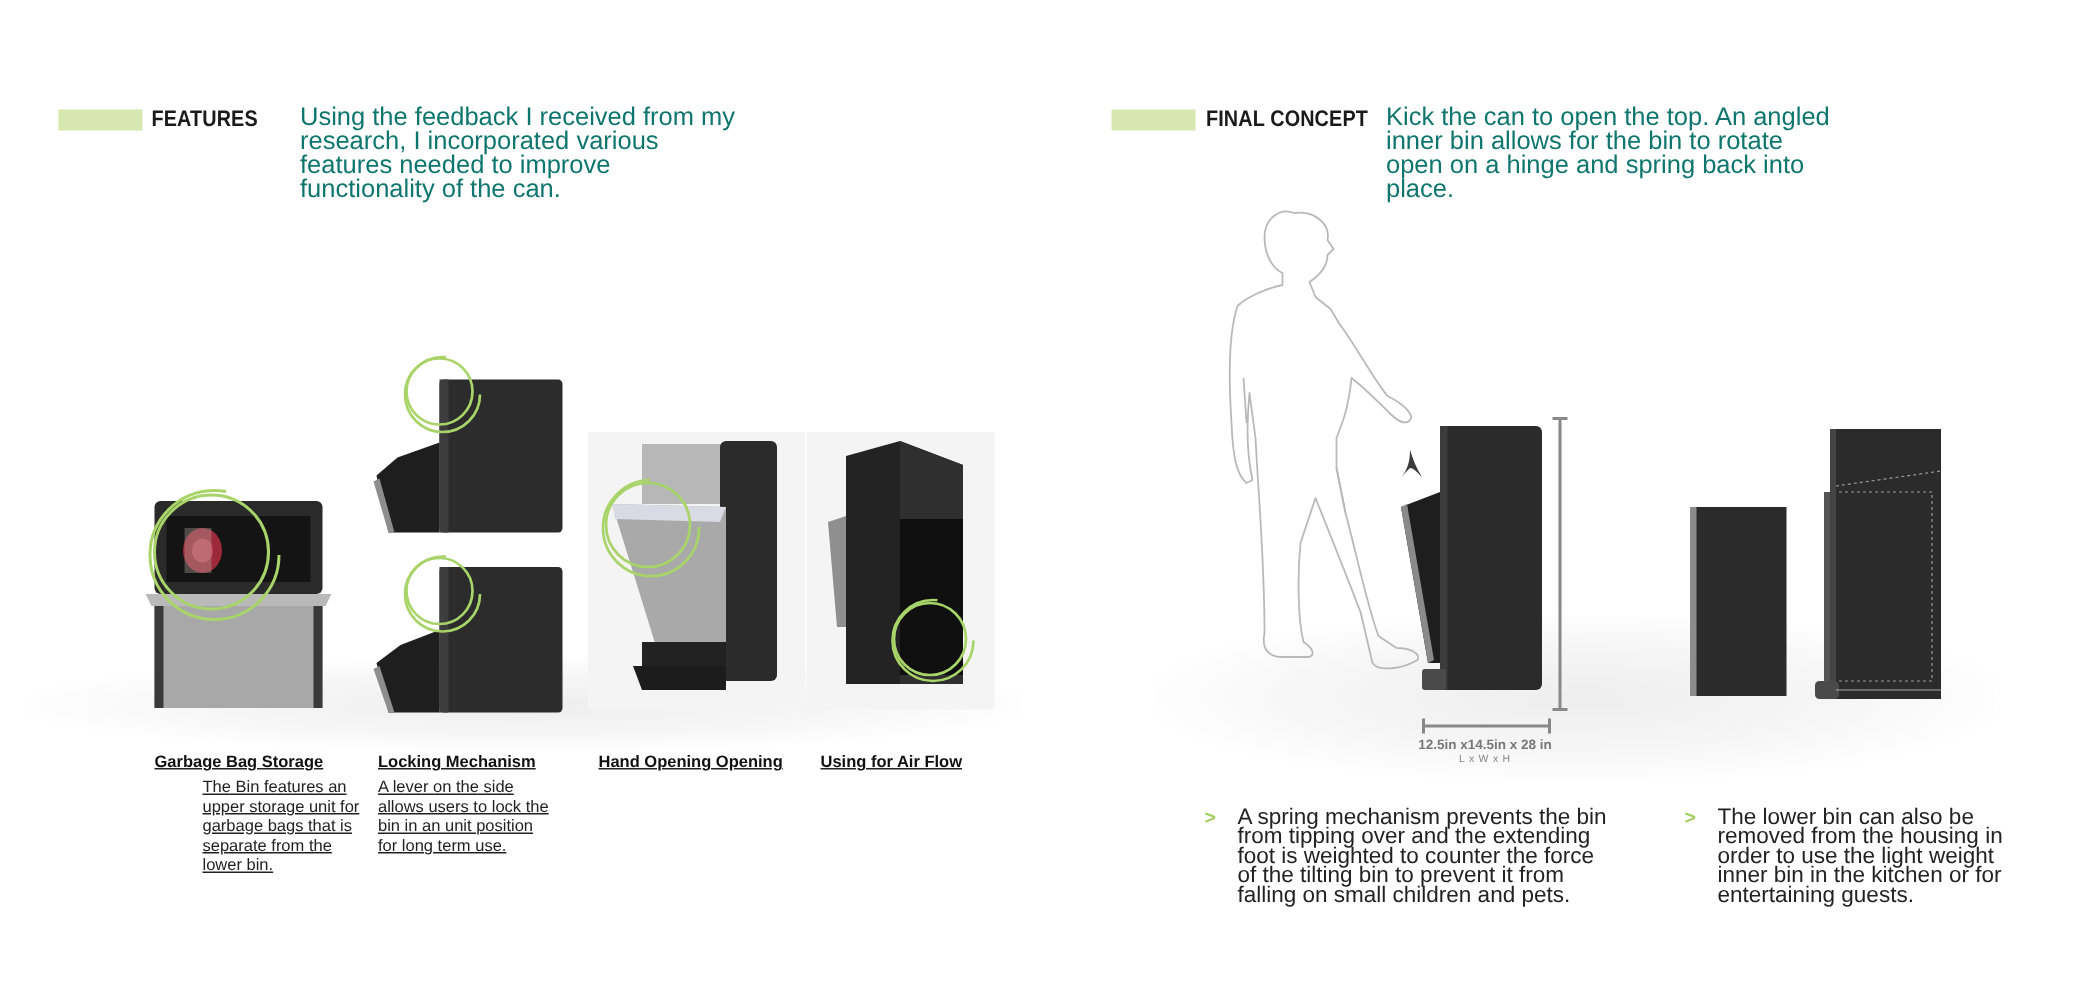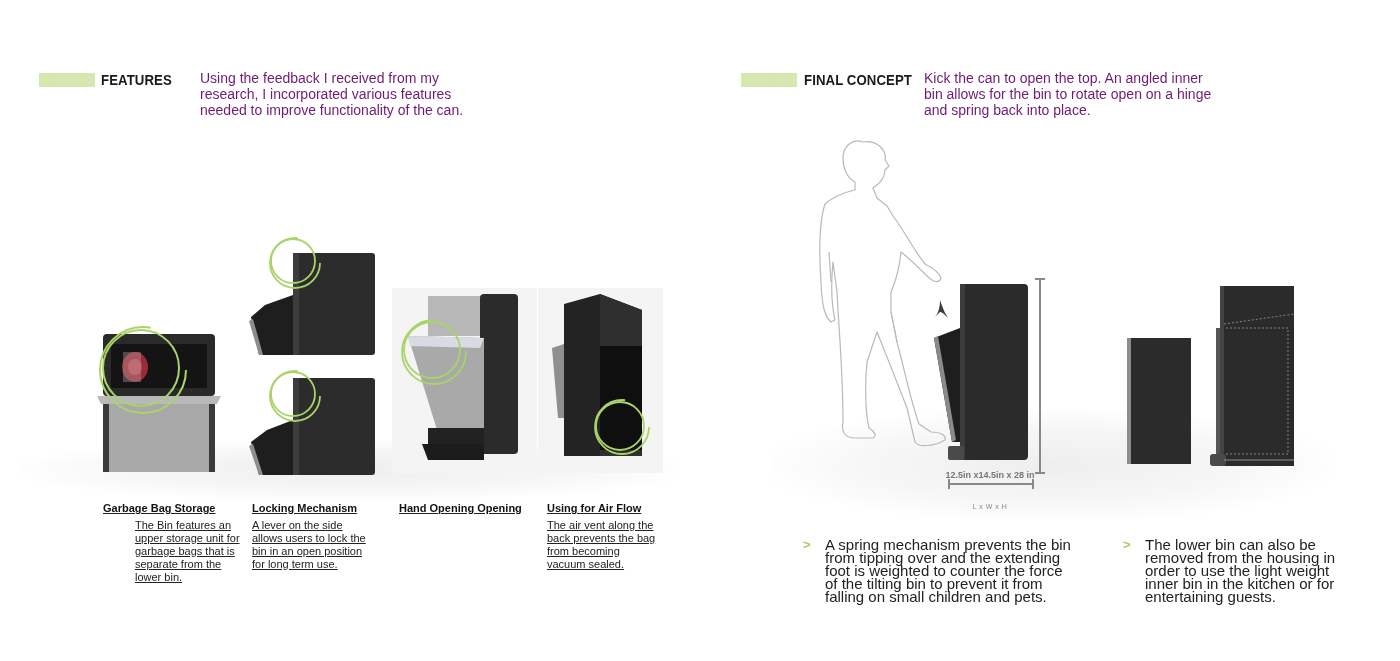--- a/index.html
+++ b/index.html
@@ -1,21 +1,21 @@
 <!DOCTYPE html>
 <html><head>
 <meta charset="utf-8">
 <style>
   * { margin: 0; padding: 0; box-sizing: border-box; }
   html, body { width: 1400px; height: 661px; background: #ffffff; overflow: hidden; }
   body { position: relative; font-family: "Liberation Sans", "DejaVu Sans", sans-serif; color: #222; }
 
   .accent-bar { position: absolute; height: 14px; background: #d6e8b0; }
   .section-title { position: absolute; font-family: "Liberation Sans", sans-serif; font-size: 15px; font-weight: 700; color: #1a1a1a; letter-spacing: 0.1px; transform: scaleX(0.88); transform-origin: left top; }
-  .intro { position: absolute; font-size: 14px; line-height: 16px; color: #701a75; }
+  .intro { position: absolute; font-size: 17px; line-height: 16px; color: #0f766e; }
 
   .feature { position: absolute; width: 130px; text-decoration: underline; }
   .feature h3 { font-size: 11px; font-weight: 700; color: #111; margin-bottom: 5px; }
   .feature p { font-size: 11px; line-height: 13px; color: #222; }
 
   .bullet { position: absolute; width: 260px; display: flex; }
   .bullet .arrow { color: #a3cd5a; font-size: 13px; font-weight: 700; width: 22px; flex-shrink: 0; line-height: 13px; }
   .bullet p { font-size: 15px; line-height: 13px; color: #222; }
 
   .floor { position: absolute; background: radial-gradient(ellipse at center, #eeeeee 0%, #f6f6f6 45%, rgba(255,255,255,0) 75%); }
@@ -87,28 +87,27 @@
   <circle cx="82" cy="138" r="24" fill="none" stroke="#a9d46a" stroke-width="1.8"></circle>
   <circle cx="84" cy="139" r="27" fill="none" stroke="#a9d46a" stroke-width="1.8" stroke-dasharray="130 45"></circle>
 </svg>
 
 <div class="feature" style="left:103px; top:502px;">
   <h3>Garbage Bag Storage</h3>
   <p style="width:115px;margin-left:32px;">The Bin features an upper storage unit for garbage bags that is separate from the lower bin.</p>
 </div>
 <div class="feature" style="left:252px; top:502px;">
   <h3>Locking Mechanism</h3>
-  <p style="width:118px;">A lever on the side allows users to lock the bin in an open position for long term use.</p>
+  <p style="width:118px;">A lever on the side allows users to lock the bin in an unit position for long term use.</p>
 </div>
 <div class="feature" style="left:399px; top:502px;">
   <h3>Hand Opening Opening</h3>
 </div>
 <div class="feature" style="left:547px; top:502px;">
   <h3>Using for Air Flow</h3>
-  <p style="width:112px;">The air vent along the back prevents the bag from becoming vacuum sealed.</p>
 </div>
 
 <div class="accent-bar" style="left:741px; top:73px; width:56px;"></div>
 <div class="section-title" style="left:804px; top:71px;">FINAL CONCEPT</div>
 <div class="intro" style="left:924px; top:70px; width:300px;">Kick the can to open the top. An angled inner bin allows for the bin to rotate open on a hinge and spring back into place.</div>
 
 <div class="floor" style="left:770px; top:410px; width:560px; height:110px;"></div>
 
 <svg style="left:815px; top:132px;" width="140" height="330" viewBox="0 0 140 330">
   <g fill="none" stroke="#b9b9b9" stroke-width="1.2" stroke-linejoin="round">
@@ -134,21 +133,21 @@
   <line x1="6" y1="1" x2="6" y2="195" stroke="#888" stroke-width="2"></line>
   <line x1="1" y1="195" x2="11" y2="195" stroke="#888" stroke-width="2"></line>
 </svg>
 
 <svg style="left:948px; top:478px;" width="86" height="12" viewBox="0 0 86 12">
   <line x1="1" y1="1" x2="1" y2="11" stroke="#888" stroke-width="2"></line>
   <line x1="1" y1="6" x2="85" y2="6" stroke="#888" stroke-width="2"></line>
   <line x1="85" y1="1" x2="85" y2="11" stroke="#888" stroke-width="2"></line>
 </svg>
 
-<div class="dim-label" style="left:930px; top:470px; width:120px;">12.5in x14.5in x 28 in</div>
+<div class="dim-label" style="left:930px; top:491px; width:120px;">12.5in x14.5in x 28 in</div>
 <div class="dim-sub" style="left:960px; top:503px; width:60px;">L x W x H</div>
 
 <svg style="left:1125px; top:336px;" width="68" height="130" viewBox="0 0 68 130">
   <rect x="2" y="2" width="64" height="126" fill="#2b2b2b"></rect>
   <rect x="2" y="2" width="4" height="126" fill="#8c8c8c"></rect>
 </svg>
 
 <svg style="left:1208px; top:284px;" width="92" height="184" viewBox="0 0 92 184">
   <rect x="16" y="2" width="70" height="180" fill="#2b2b2b"></rect>
   <rect x="12" y="2" width="4" height="180" fill="#444"></rect>

